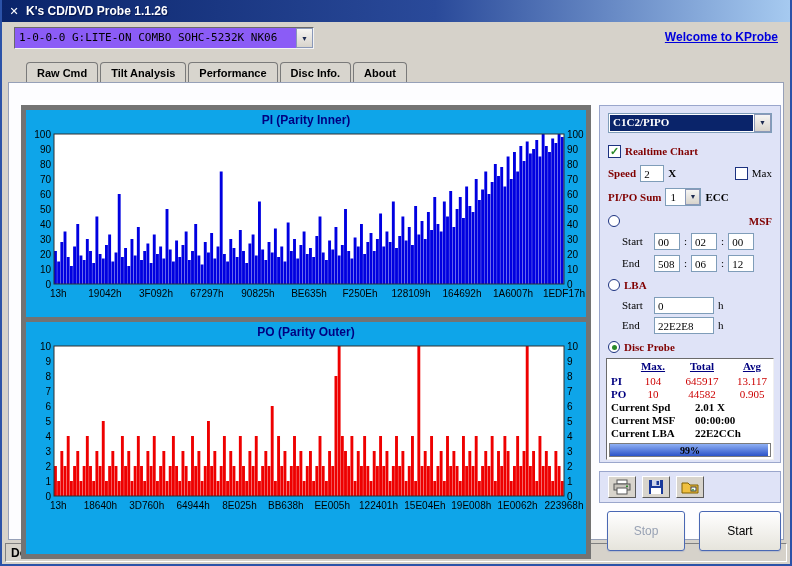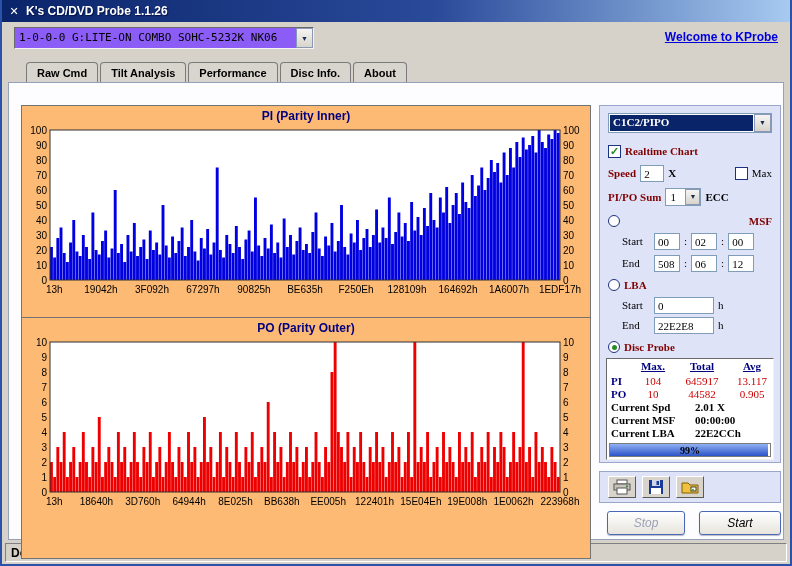--- a/index.html
+++ b/index.html
@@ -20,21 +20,21 @@
   .welcome { position:absolute; right:12px; top:8px; color:#0000dd; font-weight:bold; font-size:12px; text-decoration:underline; cursor:pointer; }
 
   
   .tabstrip { height:28px; display:flex; align-items:flex-end; padding-left:24px; position:relative; z-index:3; }
   .tab { padding:4px 10px 3px 10px; background:#d8d5ce; border:1px solid #7a7a7a; border-bottom:none; border-radius:4px 4px 0 0; margin-right:2px; font-weight:bold; font-size:11px; cursor:pointer; }
   .tab.active { padding:5px 12px 5px 12px; background:#dcd9d2; position:relative; top:2px; border-color:#5a5a5a; }
 
   
   .content { margin:0 6px; height:458px; background:#fdfdff; border:1px solid #96a0b8; position:relative; z-index:1; }
 
-  .chart-panel { position:absolute; left:12px; width:570px; height:242px; background:#fdba74; border:1px solid #737373; }
+  .chart-panel { position:absolute; left:12px; width:570px; height:242px; background:#0ea5e9; border:5px solid #737373; }
   .cp1 { top:22px; } .cp2 { top:234px; }
   .chart-title { text-align:center; padding-top:3px; color:#000080; font-weight:bold; font-size:12px; }
   .chart-canvas { position:absolute; left:0; top:20px; width:568px; height:184px; }
   svg text { font-family:"Liberation Sans", sans-serif; }
 
   
   .side-panel { position:absolute; left:590px; top:22px; width:182px; height:358px; background:#dfe3f7; border:1px solid #9aa6cc;font-family:Liberation Serif, serif; }
   .sp-row { position:absolute; left:8px; right:8px; height:18px; display:flex; align-items:center; gap:4px; }
   .mlabel { color:#800000; font-weight:bold; }
   .combo { display:flex; align-items:stretch; background:#fff; border:1px solid #7f9db9; height:20px; }
@@ -58,21 +58,21 @@
   .st-val { color:#cc0000; text-align:center; height:13px; }
   .cur-row { display:flex; height:13px; font-weight:bold; }
   .cur-label { width:86px; padding-left:2px; }
   .progress { margin-top:3px; height:14px; border:1px solid #7b7b7b; background:#fff; position:relative; }
   .progress-fill { position:absolute; left:0; top:0; bottom:0; background:linear-gradient(#8fb0f4,#2c54c8); }
   .progress-label { position:absolute; left:0; right:0; top:1px; text-align:center; font-size:10px; font-weight:bold; color:#000; }
 
   
   .tools-box { position:absolute; left:590px; top:388px; width:182px; height:32px; background:#dfe3f7; border:1px solid #9aa6cc; display:flex; align-items:center; padding-left:8px; gap:6px; }
   .btn3d { width:28px; height:22px; background:#d8d4cc; border:1px solid; border-color:#fff #5a5a5a #5a5a5a #fff; display:flex; align-items:center; justify-content:center; cursor:pointer; }
-  .xpbtn { position:absolute; top:428px; height:24px; border:1px solid #4a68b4; border-radius:3px; background:linear-gradient(#ffffff,#e6e4dc); font-size:12px; display:flex; align-items:center; justify-content:center; cursor:pointer; box-shadow:0 1px 1px #b8bcc8;font-style:italic; }
+  .xpbtn { position:absolute; top:428px; height:40px; border:1px solid #4a68b4; border-radius:3px; background:linear-gradient(#ffffff,#e6e4dc); font-size:12px; display:flex; align-items:center; justify-content:center; cursor:pointer; box-shadow:0 1px 1px #b8bcc8; }
   .btn-stop { left:598px; width:78px; color:#98a2b4; }
   .btn-start { left:690px; width:82px; color:#000; }
 
   
   .statusbar { height:24px; padding:3px 3px 0 3px; }
   .statusfield { height:19px; border:1px solid; border-color:#808080 #fff #fff #808080; padding:2px 5px 0 5px; font-weight:bold; font-size:12px; }
 </style>
 </head>
 <body>
 

